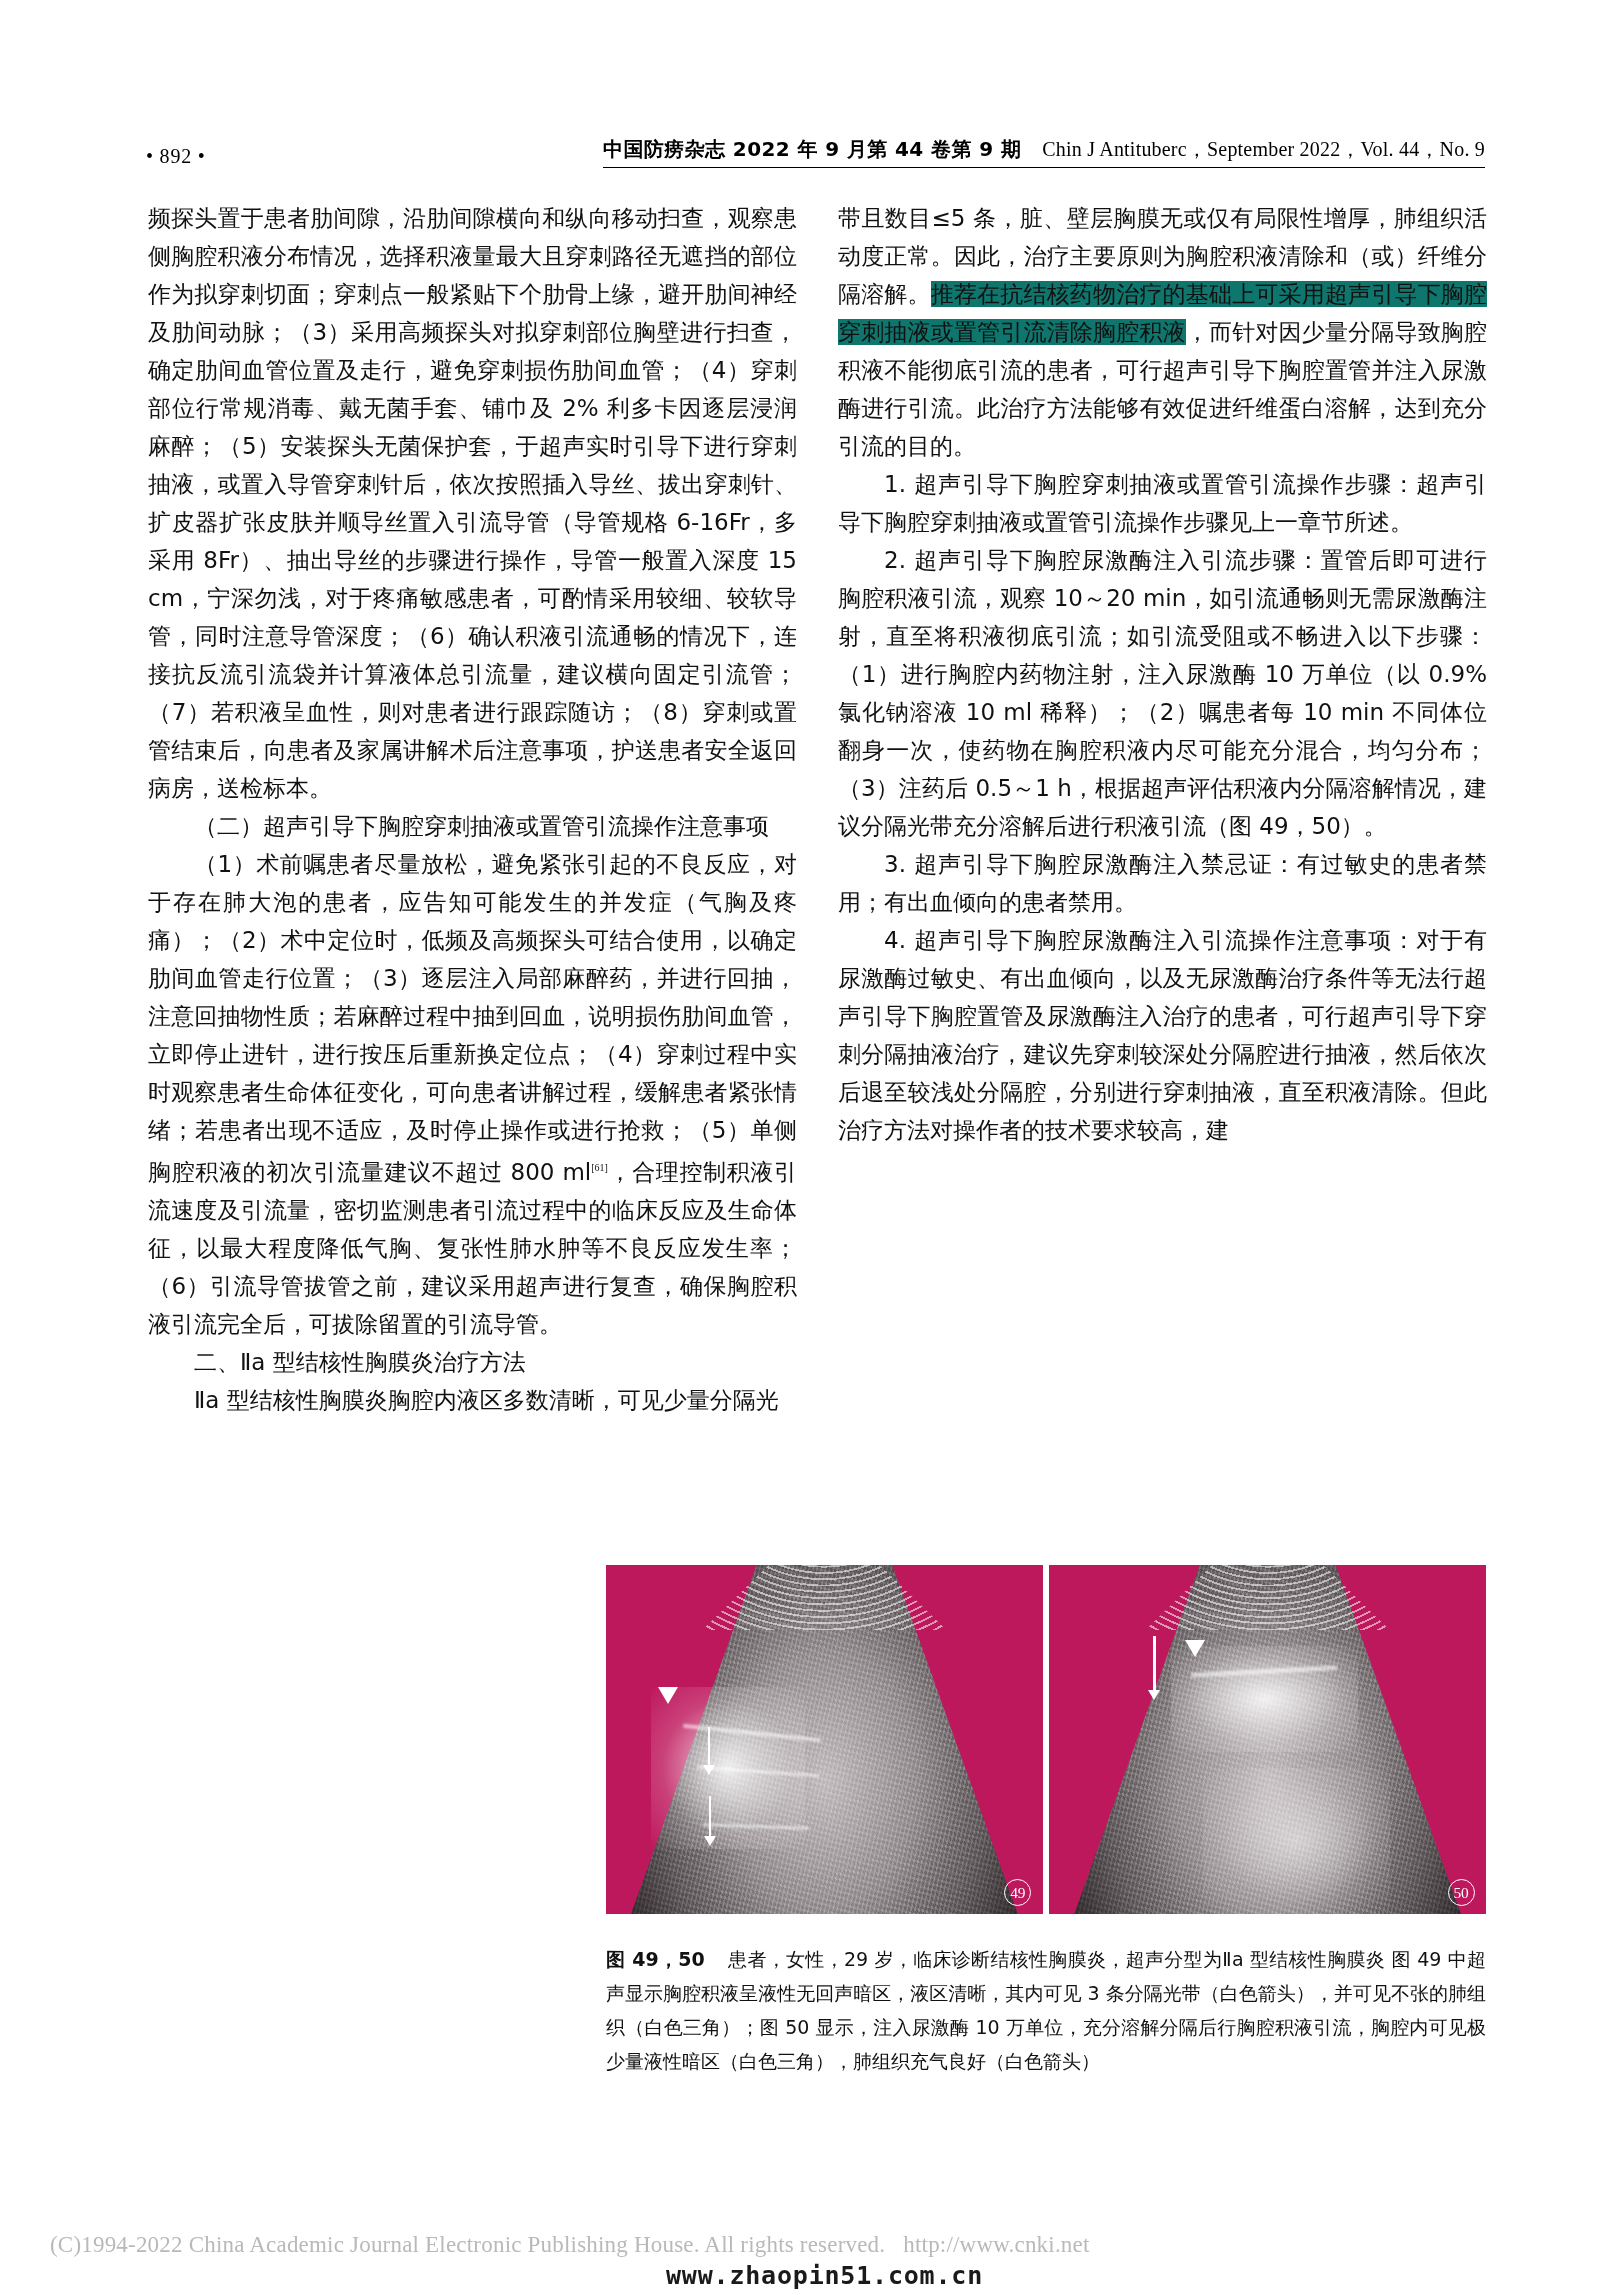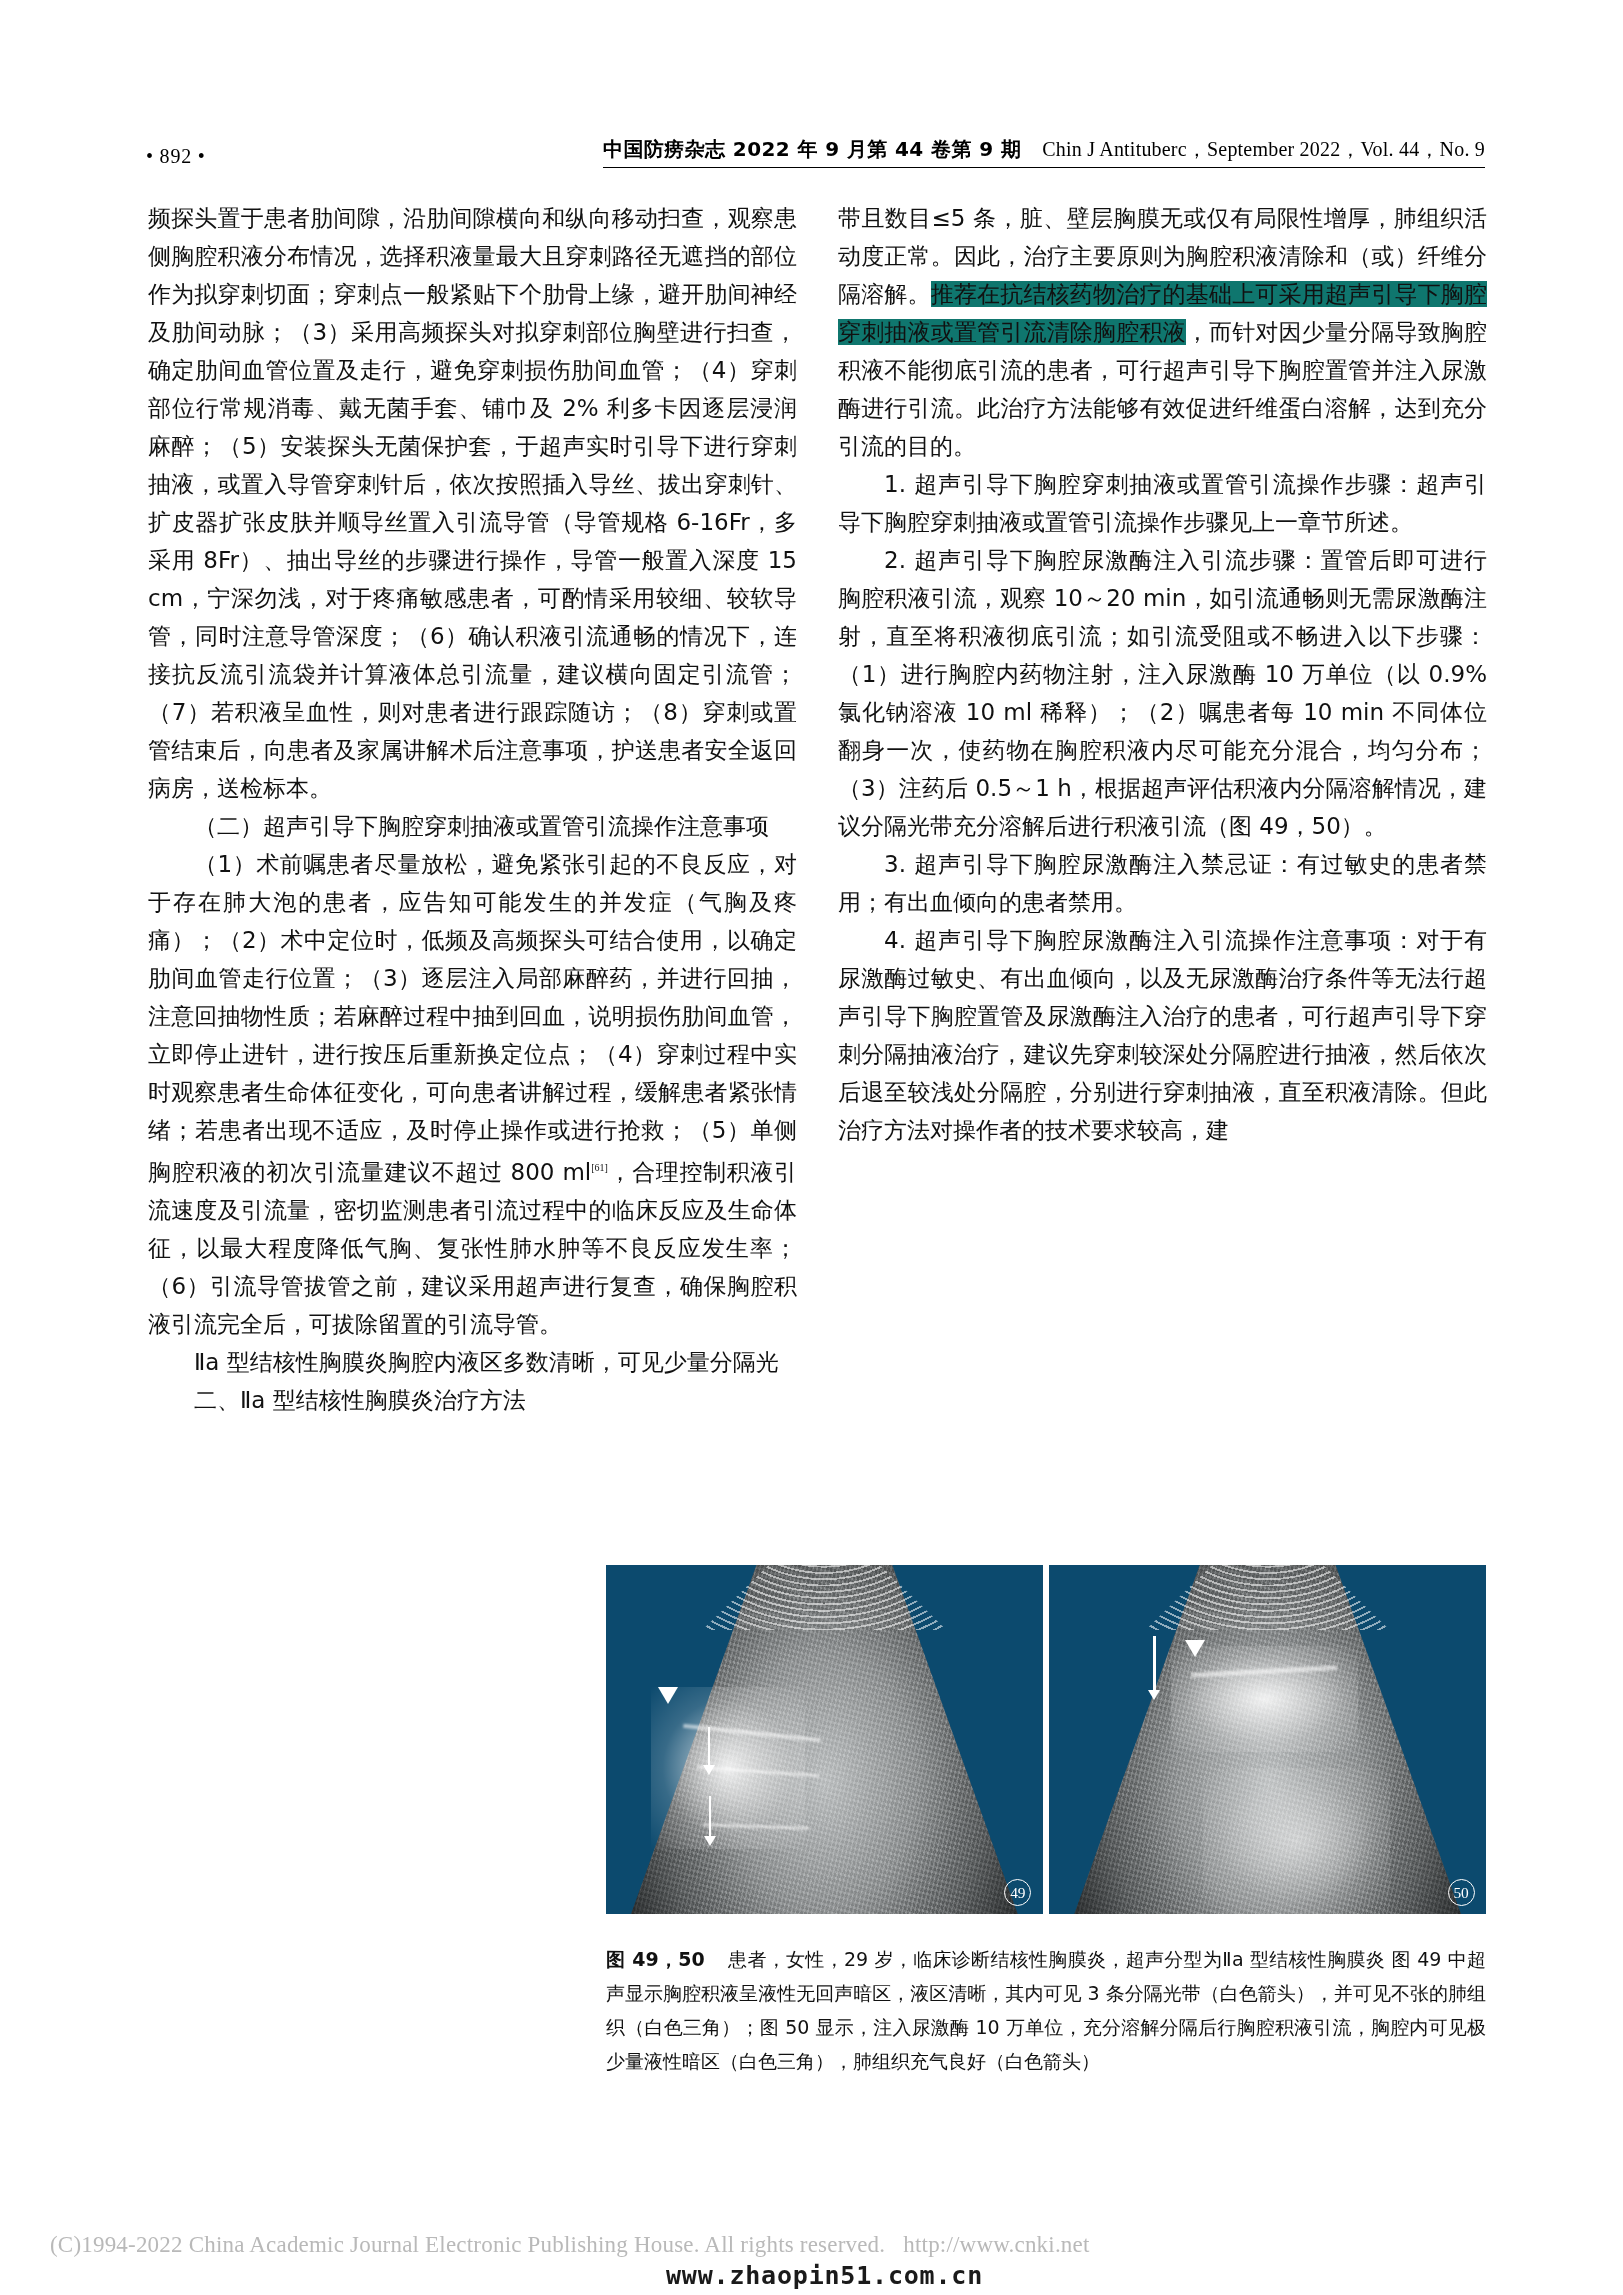--- a/index.html
+++ b/index.html
@@ -104,21 +104,21 @@
     width: 880px;
   }
   .usrow {
     display: flex;
     gap: 6.5px;
   }
   .usimg {
     position: relative;
     width: 458px;
     height: 349px;
-    background: #0c4a6e;
+    background: #be185d;
     overflow: hidden;
   }
   
   .fan {
     position: absolute;
     left: 50%;
     top: -75px;
     width: 455px;
     height: 519px;
     transform: translateX(-50%);
@@ -250,23 +250,23 @@
   </div>
 
   <div class="col col-left">
 
     <p><span>频探头置于患者肋间隙，沿肋间隙横向和纵向移动扫查，观察患侧胸腔积液分布情况，选择积液量最大且穿刺路径无遮挡的部位作为拟穿刺切面；穿刺点一般紧贴下个肋骨上缘，避开肋间神经及肋间动脉；（3）采用高频探头对拟穿刺部位胸壁进行扫查，确定肋间血管位置及走行，避免穿刺损伤肋间血管；（4）穿刺部位行常规消毒、戴无菌手套、铺巾及 2% 利多卡因逐层浸润麻醉；（5）安装探头无菌保护套，于超声实时引导下进行穿刺抽液，或置入导管穿刺针后，依次按照插入导丝、拔出穿刺针、扩皮器扩张皮肤并顺导丝置入引流导管（导管规格 6-16Fr，多采用 8Fr）、抽出导丝的步骤进行操作，导管一般置入深度 15 cm，宁深勿浅，对于疼痛敏感患者，可酌情采用较细、较软导管，同时注意导管深度；（6）确认积液引流通畅的情况下，连接抗反流引流袋并计算液体总引流量，建议横向固定引流管；（7）若积液呈血性，则对患者进行跟踪随访；（8）穿刺或置管结束后，向患者及家属讲解术后注意事项，护送患者安全返回病房，送检标本。</span></p>
 
     <p class="ind"><span>（二）超声引导下胸腔穿刺抽液或置管引流操作注意事项</span></p>
 
     <p class="ind"><span>（1）术前嘱患者尽量放松，避免紧张引起的不良反应，对于存在肺大泡的患者，应告知可能发生的并发症（气胸及疼痛）；（2）术中定位时，低频及高频探头可结合使用，以确定肋间血管走行位置；（3）逐层注入局部麻醉药，并进行回抽，注意回抽物性质；若麻醉过程中抽到回血，说明损伤肋间血管，立即停止进针，进行按压后重新换定位点；（4）穿刺过程中实时观察患者生命体征变化，可向患者讲解过程，缓解患者紧张情绪；若患者出现不适应，及时停止操作或进行抢救；（5）单侧胸腔积液的初次引流量建议不超过 800 ml</span><span class="sup">[61]</span><span>，合理控制积液引流速度及引流量，密切监测患者引流过程中的临床反应及生命体征，以最大程度降低气胸、复张性肺水肿等不良反应发生率；（6）引流导管拔管之前，建议采用超声进行复查，确保胸腔积液引流完全后，可拔除留置的引流导管。</span></p>
 
+    <p class="ind"><span>二、Ⅱa 型结核性胸膜炎治疗方法</span></p>
+
     <p class="ind"><span>Ⅱa 型结核性胸膜炎胸腔内液区多数清晰，可见少量分隔光</span></p>
-
-    <p class="ind"><span>二、Ⅱa 型结核性胸膜炎治疗方法</span></p>
   </div>
 
   <div class="col col-right">
 
     <p><span>带且数目≤5 条，脏、壁层胸膜无或仅有局限性增厚，肺组织活动度正常。因此，治疗主要原则为胸腔积液清除和（或）纤维分隔溶解。</span><span class="hl">推荐在抗结核药物治疗的基础上可采用超声引导下胸腔穿刺抽液或置管引流清除胸腔积液</span><span>，而针对因少量分隔导致胸腔积液不能彻底引流的患者，可行超声引导下胸腔置管并注入尿激酶进行引流。此治疗方法能够有效促进纤维蛋白溶解，达到充分引流的目的。</span></p>
 
     <p class="ind"><span>1. 超声引导下胸腔穿刺抽液或置管引流操作步骤：超声引导下胸腔穿刺抽液或置管引流操作步骤见上一章节所述。</span></p>
 
     <p class="ind"><span>2. 超声引导下胸腔尿激酶注入引流步骤：置管后即可进行胸腔积液引流，观察 10～20 min，如引流通畅则无需尿激酶注射，直至将积液彻底引流；如引流受阻或不畅进入以下步骤：（1）进行胸腔内药物注射，注入尿激酶 10 万单位（以 0.9% 氯化钠溶液 10 ml 稀释）；（2）嘱患者每 10 min 不同体位翻身一次，使药物在胸腔积液内尽可能充分混合，均匀分布；（3）注药后 0.5～1 h，根据超声评估积液内分隔溶解情况，建议分隔光带充分溶解后进行积液引流（图 49，50）。</span></p>
 

